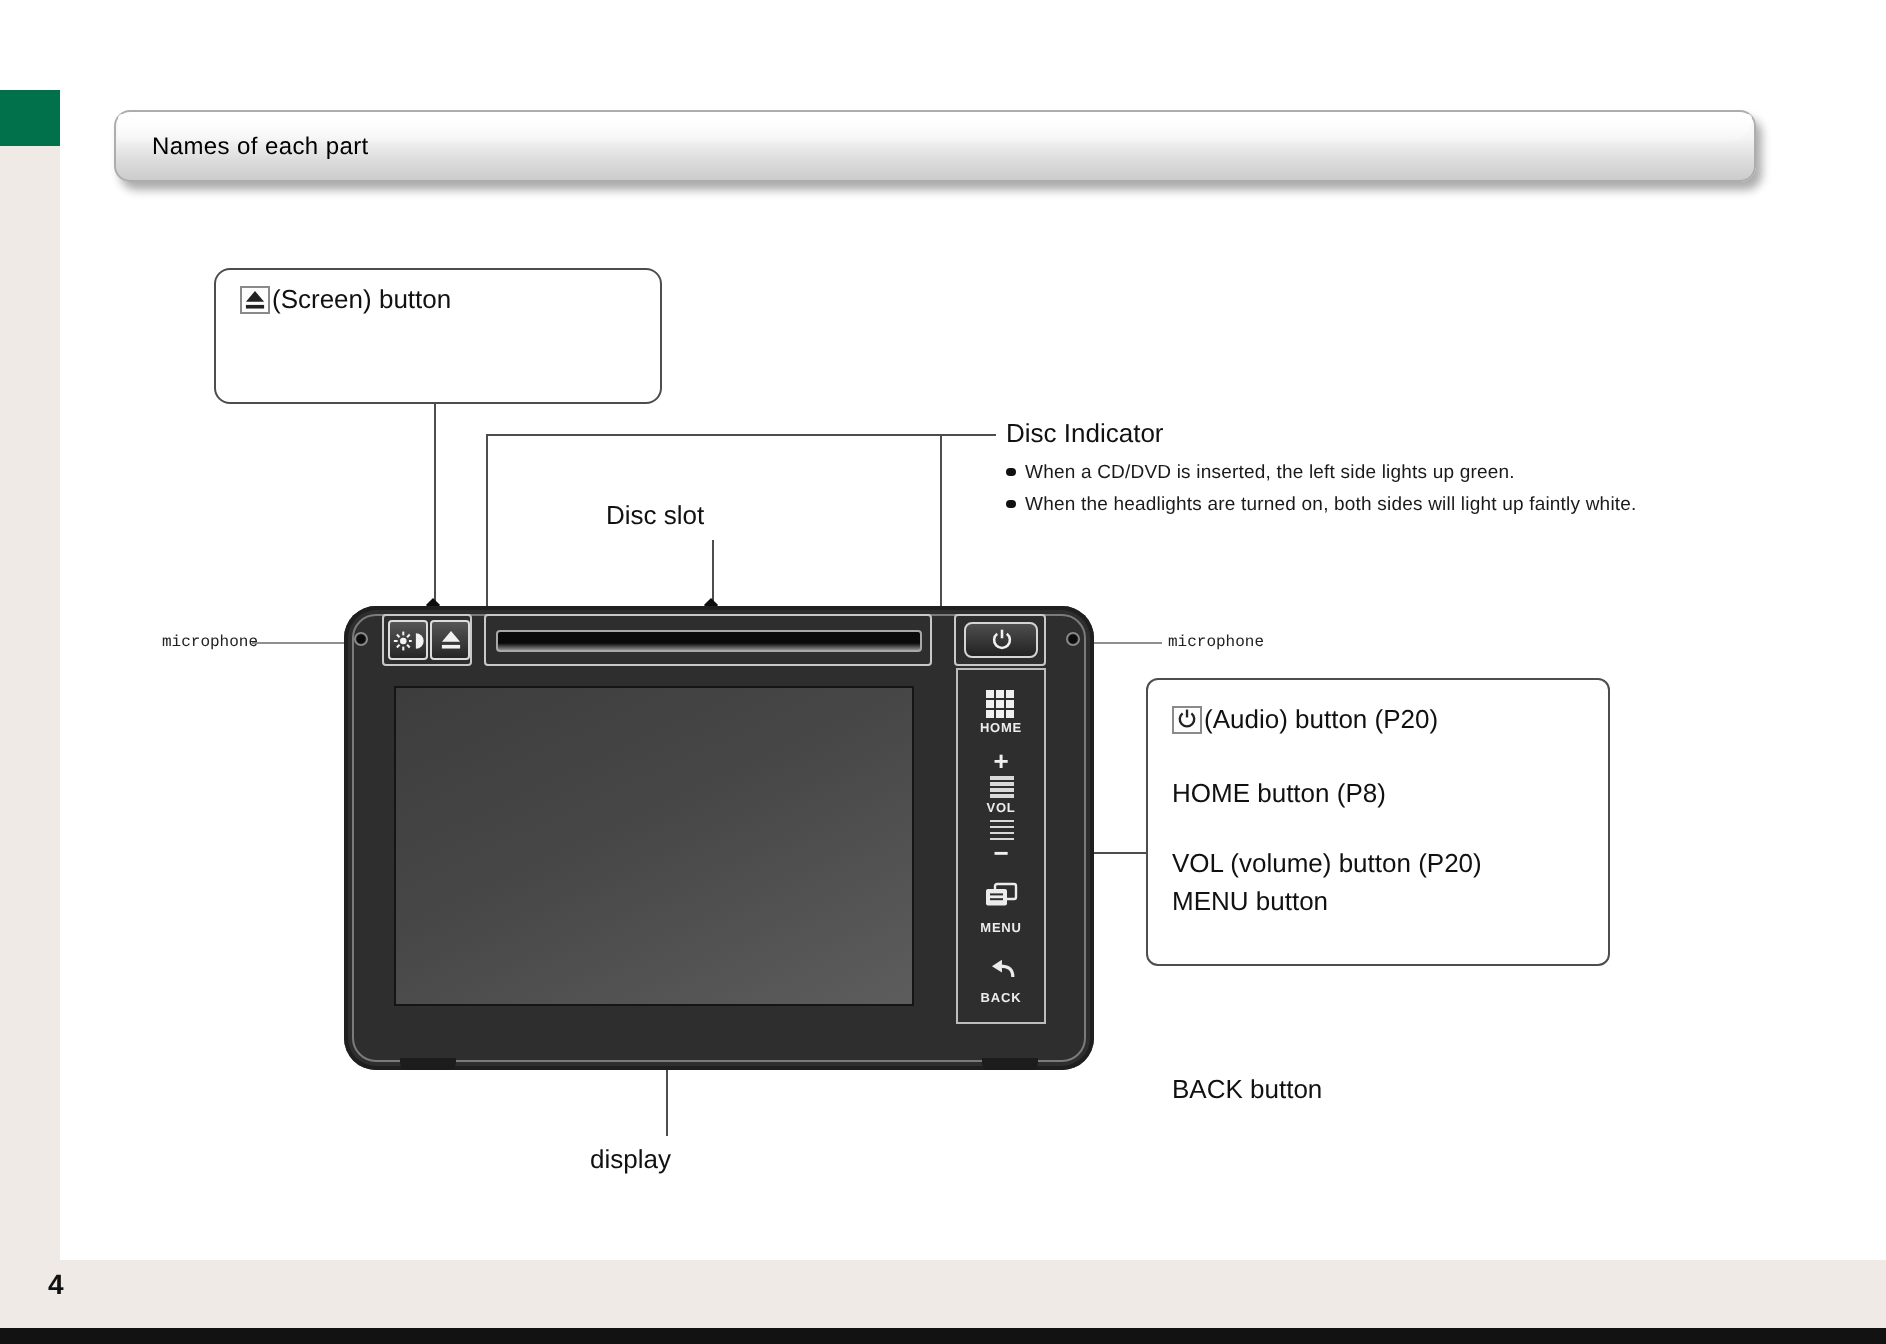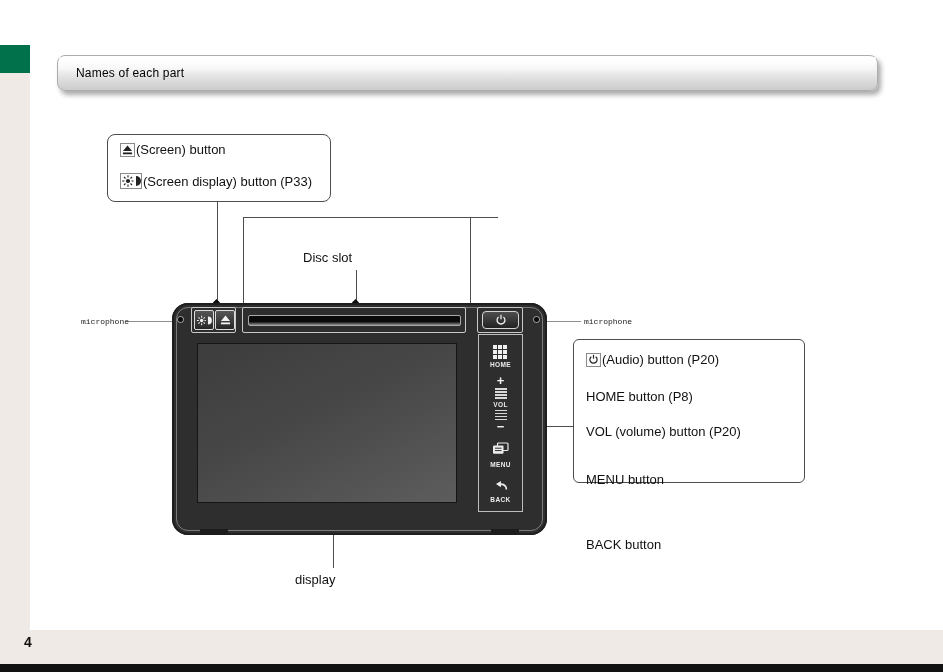--- a/index.html
+++ b/index.html
@@ -105,39 +105,20 @@
   <div class="callout callout-left">
     <div class="co-row" style="top:7px;">
       <span class="icon-box ib-sm">
         <svg width="11" height="10" viewBox="0 0 12 11">
             <path d="M6 0.5 L11 6.5 H1 Z" fill="#222"></path>
             <rect x="1" y="8.2" width="10" height="2" fill="#222"></rect>
           </svg>
       </span>
       <span>(Screen) button</span>
     </div>
-    <div class="co-row" style="top:38px;">
-      <span class="icon-box ib-wide">
-        <svg width="20" height="14" viewBox="0 0 20 14">
-          <circle cx="7" cy="7" r="2.1" fill="#222"></circle>
-          <g stroke="#222" stroke-width="1.1">
-            <line x1="7" y1="1.2" x2="7" y2="3.4"></line>
-              <line x1="7" y1="10.6" x2="7" y2="12.8"></line>
-            <line x1="1.2" y1="7" x2="3.4" y2="7"></line>
-              <line x1="10.6" y1="7" x2="12.4" y2="7"></line>
-            <line x1="3" y1="3" x2="4.5" y2="4.5"></line>
-              <line x1="9.5" y1="9.5" x2="11" y2="11"></line>
-            <line x1="3" y1="11" x2="4.5" y2="9.5"></line>
-              <line x1="9.5" y1="4.5" x2="11" y2="3"></line>
-          </g>
-          <path d="M15 2 A5 5 0 0 1 15 12 Z" fill="#222"></path>
-        </svg>
-      </span>
-      <span>(Screen display) button (P33)</span>
-    </div>
   </div>
 
   <div class="ln" style="left:217px; top:202px; width:1px; height:99px;"></div>
   <div class="dia" style="left:214px; top:300px;"></div>
 
   <div class="ln" style="left:243px; top:217px; width:255px; height:1px;"></div>
   <div class="ln" style="left:243px; top:217px; width:1px; height:94px;"></div>
   <div class="ln" style="left:470px; top:217px; width:1px; height:94px;"></div>
   <div class="dia" style="left:240px; top:311px;"></div>
   <div class="dia" style="left:467px; top:311px;"></div>
@@ -149,20 +130,31 @@
   <div class="ln ln-gray" style="left:539px; top:321px; width:42px; height:1px;"></div>
 
   <div class="ln" style="left:525px; top:426px; width:48px; height:1px;"></div>
   <div class="dia" style="left:521px; top:424px;"></div>
 
   <div class="ln" style="left:333px; top:506px; width:1px; height:62px;"></div>
   <div class="dia" style="left:330px; top:503px;"></div>
 
   <div class="lbl" style="left:303px; top:250px;">Disc slot</div>
 
+  <div class="disc-ind">
+    <div class="di-title">Disc Indicator</div>
+    <div class="di-bullet">
+      <span class="b-dot"></span>
+      <span>When a CD/DVD is inserted, the left side lights up green.</span>
+    </div>
+    <div class="di-bullet">
+      <span class="b-dot"></span>
+      <span>When the headlights are turned on, both sides will light up faintly white.</span>
+    </div>
+  </div>
 
   <div class="lbl-small" style="left:81px; top:317px;">microphone</div>
   <div class="lbl-small" style="left:584px; top:317px;">microphone</div>
 
   <div class="lbl" style="left:295px; top:572px;">display</div>
 
   <div class="device">
     <div class="device-inner"></div>
     <div class="foot" style="left:28px;"></div>
     <div class="foot" style="left:319px;"></div>
@@ -277,21 +269,21 @@
         </svg>
       </span>
       <span>(Audio) button (P20)</span>
     </div>
     <div class="co-row" style="top:49px;">
         <span>HOME button (P8)</span>
       </div>
     <div class="co-row" style="top:84px;">
         <span>VOL (volume) button (P20)</span>
       </div>
-    <div class="co-row" style="top:132px;">
+    <div class="co-row" style="top:103px;">
         <span>MENU button</span>
       </div>
     <div class="co-row" style="top:149px;margin-top:48px;">
         <span>BACK button</span>
       </div>
   </div>
 
   <div class="footer-band"></div>
   <div class="page-num">4</div>
   <div class="bottom-bar"></div>

